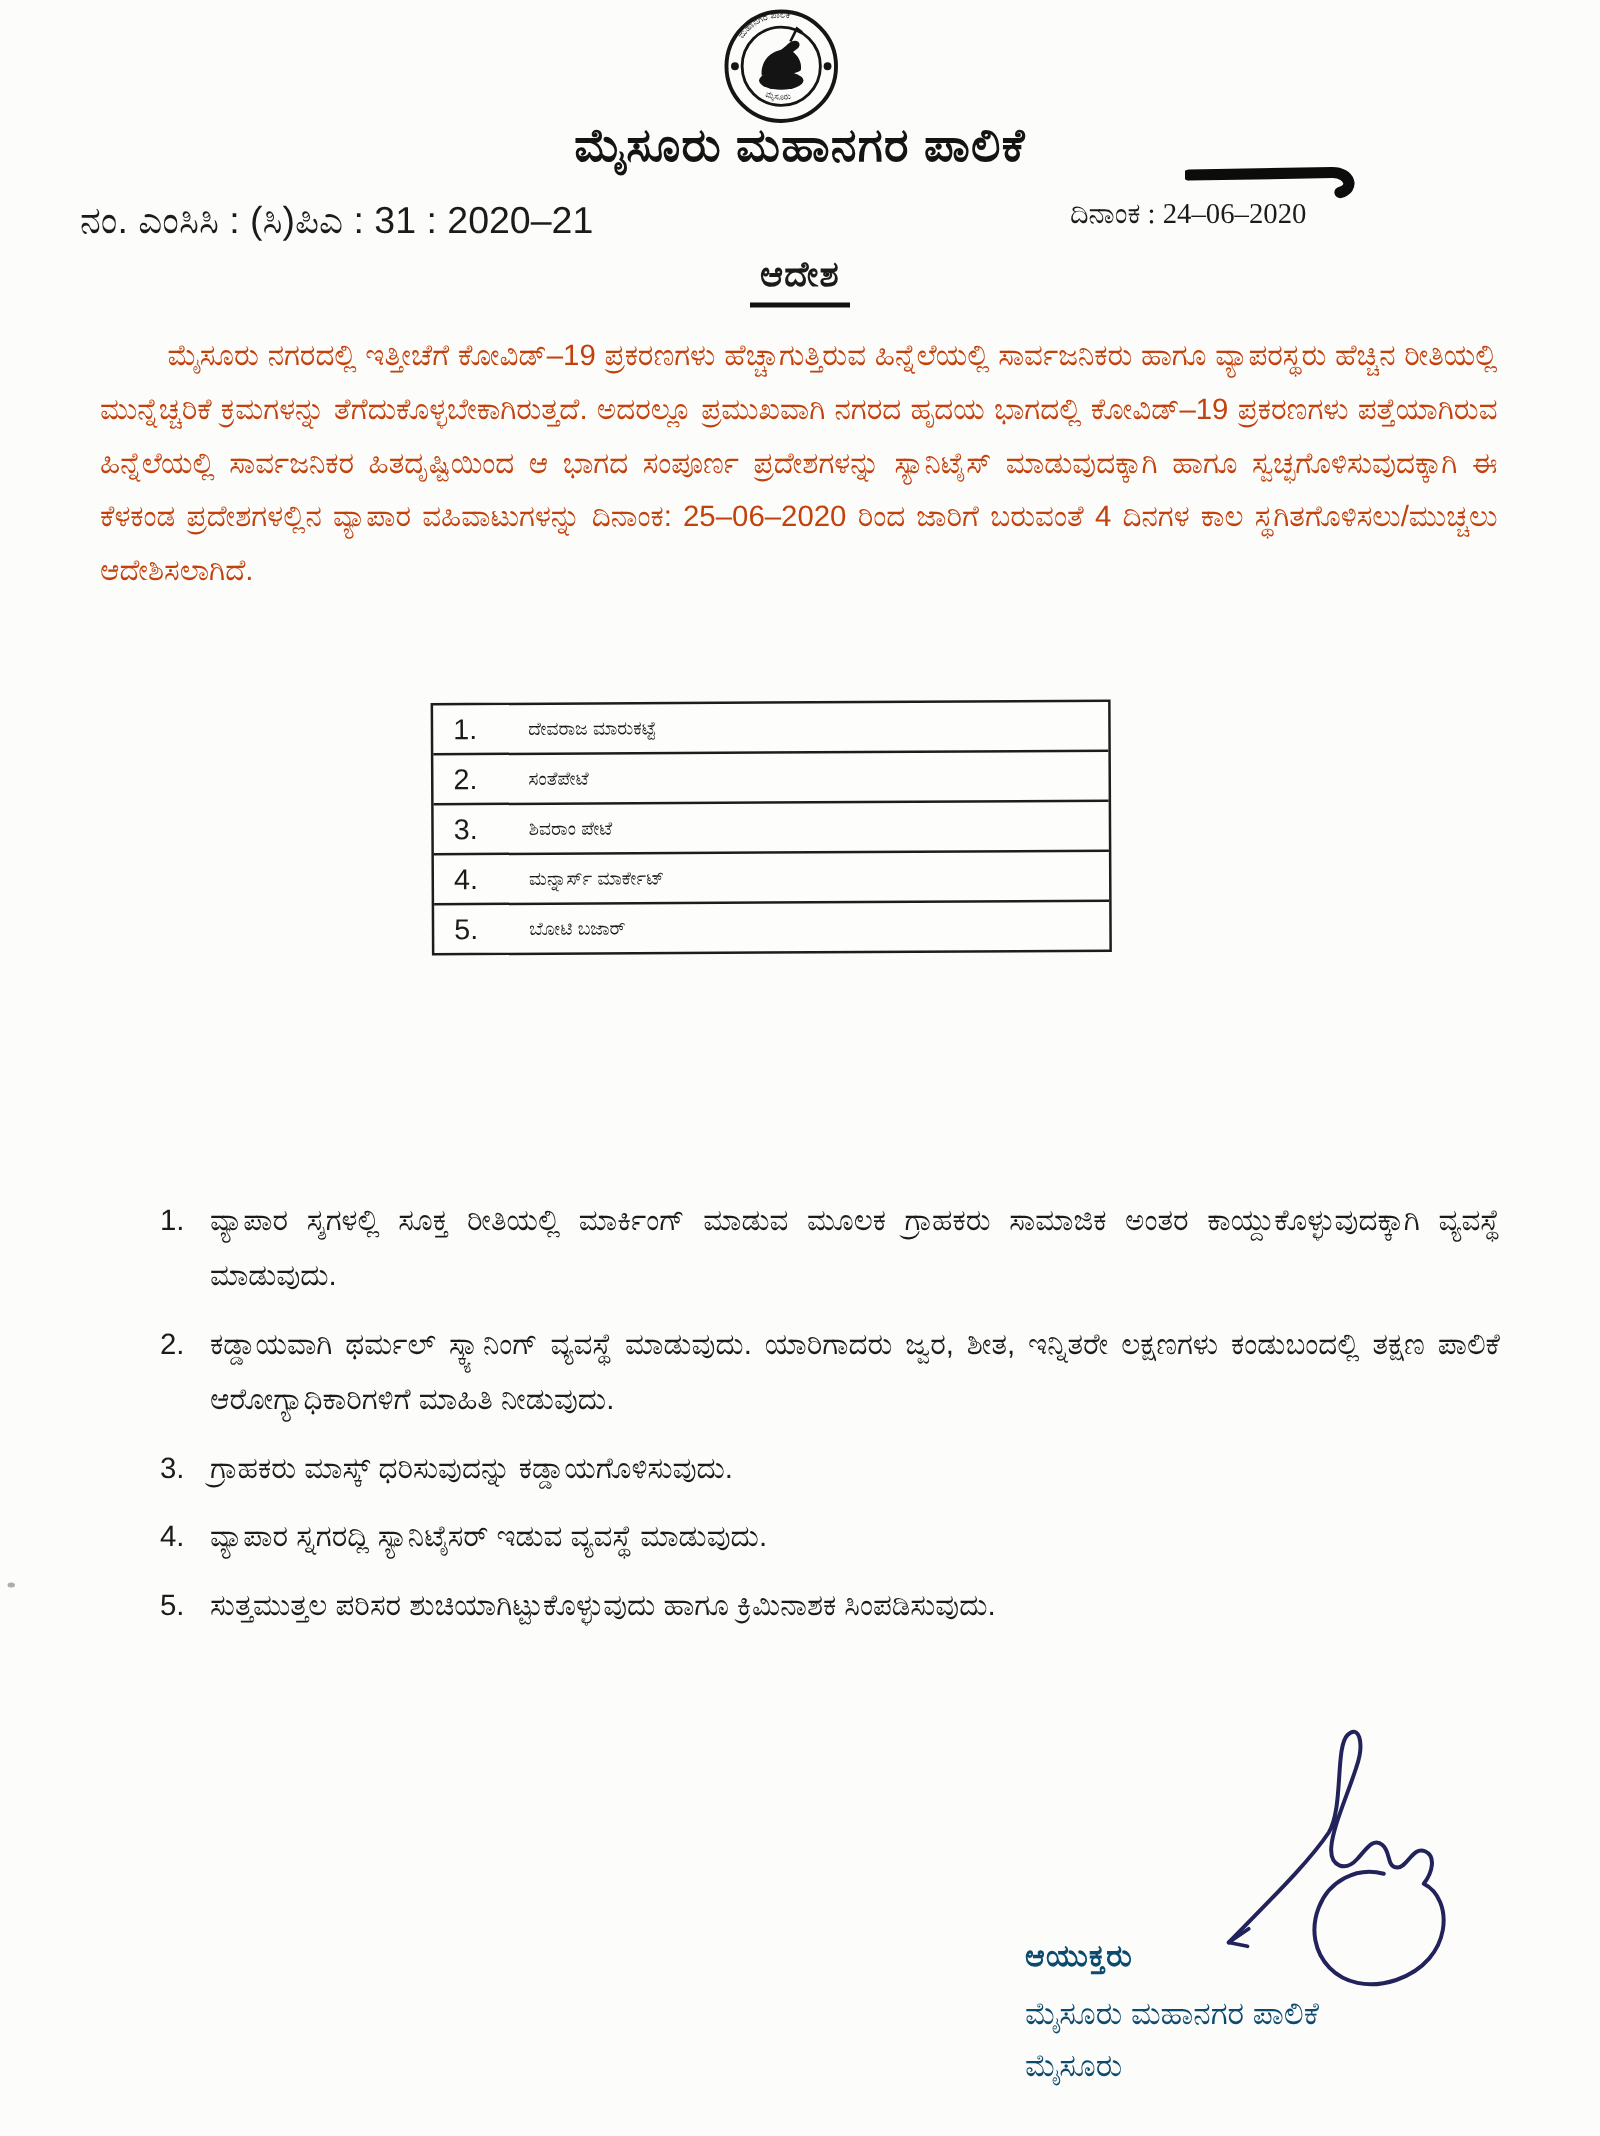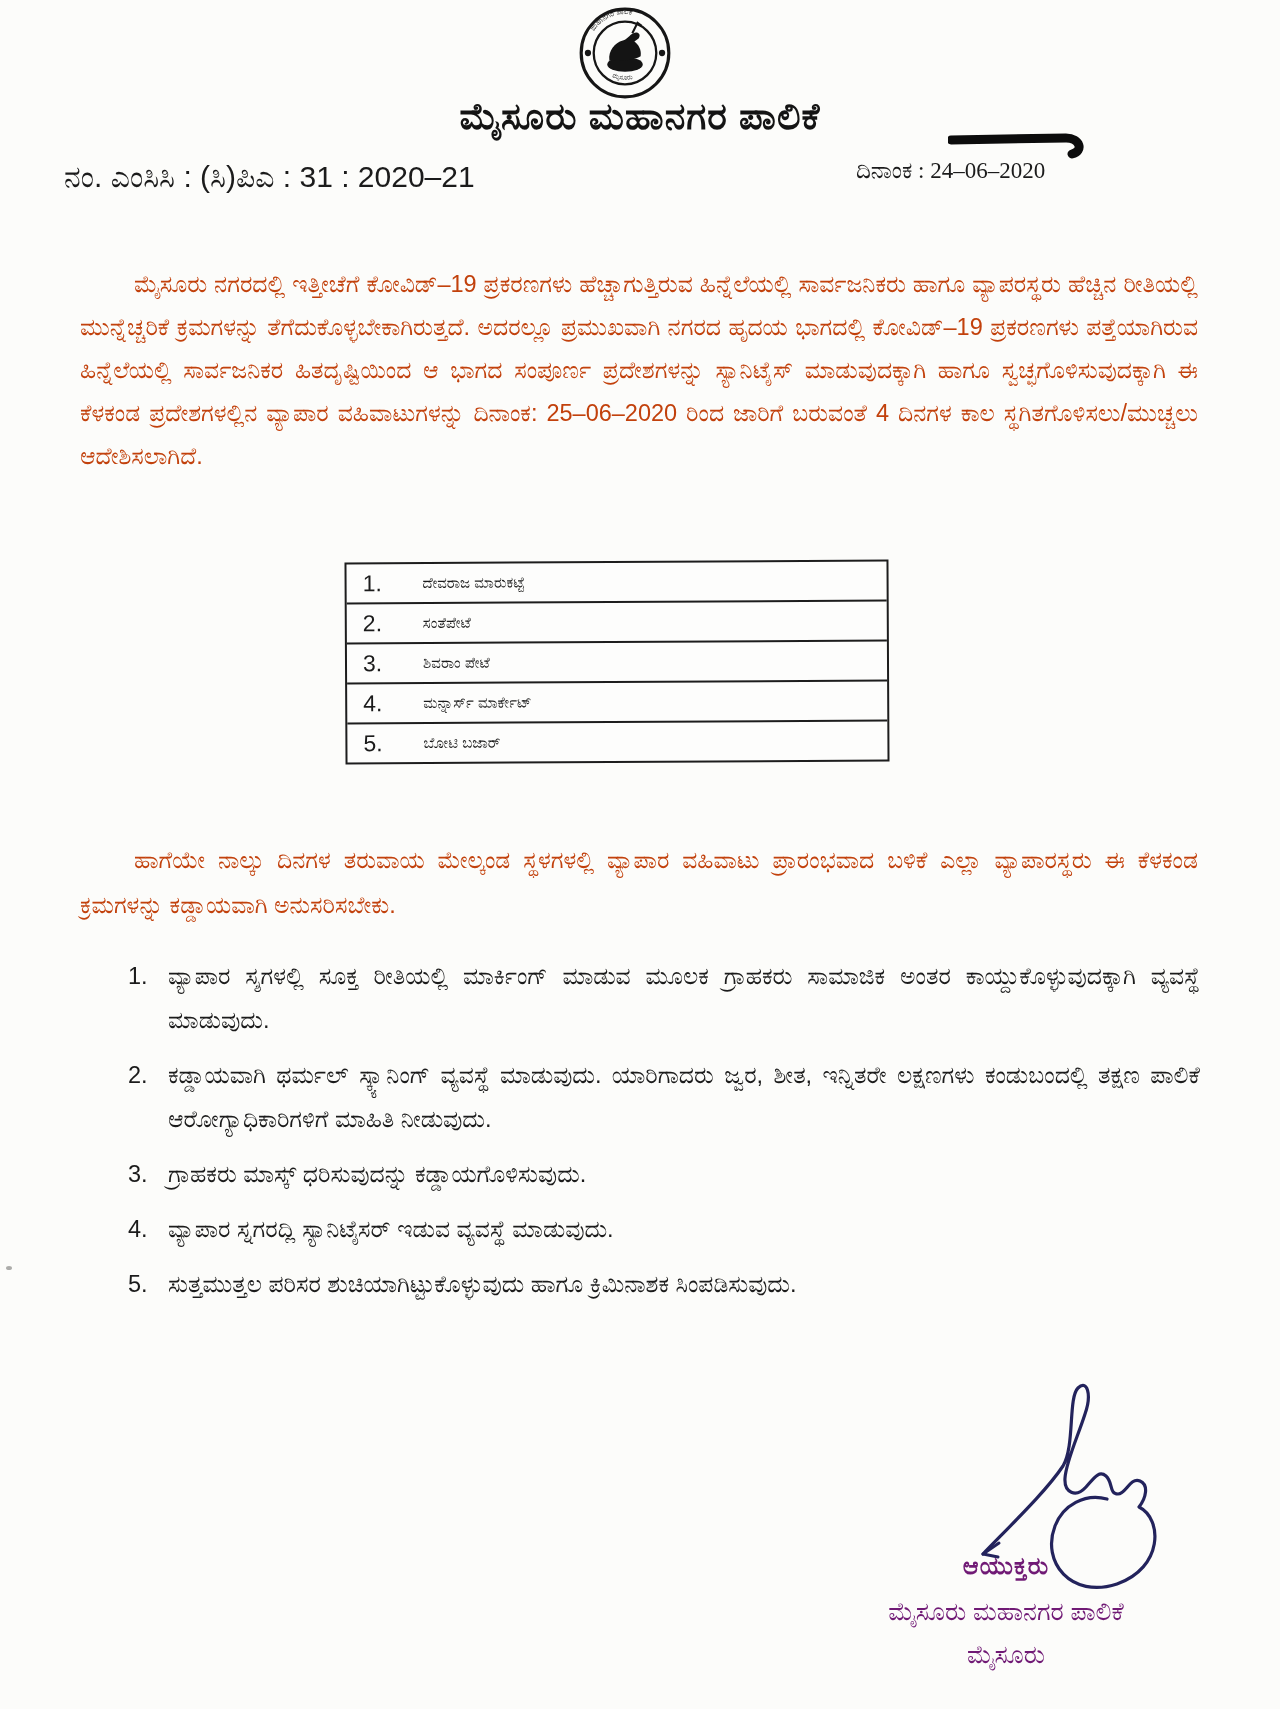--- a/index.html
+++ b/index.html
@@ -52,21 +52,21 @@
   .t-name { font-size:15px; }
   
   .inst-list { position:absolute; left:128px; top:954px; width:1072px; }
   .inst-item { display:flex; font-size:23.5px; line-height:44px; margin-bottom:11px; text-align:justify; }
   .inst-no   { width:40px; flex-shrink:0; }
   .inst-text { flex:1; }
   
   .sig-scribble { position:absolute; left:935px; top:1366px; width:225px; height:236px; }
   .sig-block {
     position:absolute; left:820px; top:1552px; width:372px;
-    text-align:center; color:#701a75;
+    text-align:left; color:#0c4a6e;
   }
   .sig-designation { font-size:24px; font-weight:bold; letter-spacing:1px; }
   .sig-org  { font-size:25px; margin-top:17px; }
   .sig-city { font-size:25px; margin-top:13px; }
   .speck { position:absolute; left:6px; top:1266px; width:6px; height:4px;
            background:#8a8a88; border-radius:50%; opacity:.7; }
 </style>
 </head>
 <body>
 
@@ -97,20 +97,23 @@
 
   <div class="org-title">ಮೈಸೂರು ಮಹಾನಗರ ಪಾಲಿಕೆ</div>
 
   <div class="ref-no">ನಂ. ಎಂಸಿಸಿ : (ಸಿ)ಪಿಎ : 31 : 2020–21</div>
   <div class="order-date">ದಿನಾಂಕ : 24–06–2020</div>
 
   <svg class="scan-artifact" viewBox="0 0 150 26">
     <path d="M3 7 L118 5 C 132 5, 136 18, 124 21" fill="none" stroke="#0c0c0c" stroke-width="9" stroke-linecap="round"></path>
   </svg>
 
+  <div class="order-heading-wrap">
+    <span class="order-heading">ಆದೇಶ</span>
+  </div>
 
   <div class="para para1">ಮೈಸೂರು ನಗರದಲ್ಲಿ ಇತ್ತೀಚೆಗೆ ಕೋವಿಡ್–19 ಪ್ರಕರಣಗಳು ಹೆಚ್ಚಾಗುತ್ತಿರುವ ಹಿನ್ನೆಲೆಯಲ್ಲಿ ಸಾರ್ವಜನಿಕರು ಹಾಗೂ ವ್ಯಾಪರಸ್ಥರು ಹೆಚ್ಚಿನ ರೀತಿಯಲ್ಲಿ ಮುನ್ನೆಚ್ಚರಿಕೆ ಕ್ರಮಗಳನ್ನು ತೆಗೆದುಕೊಳ್ಳಬೇಕಾಗಿರುತ್ತದೆ. ಅದರಲ್ಲೂ ಪ್ರಮುಖವಾಗಿ ನಗರದ ಹೃದಯ ಭಾಗದಲ್ಲಿ ಕೋವಿಡ್–19 ಪ್ರಕರಣಗಳು ಪತ್ತೆಯಾಗಿರುವ ಹಿನ್ನೆಲೆಯಲ್ಲಿ ಸಾರ್ವಜನಿಕರ ಹಿತದೃಷ್ಟಿಯಿಂದ ಆ ಭಾಗದ ಸಂಪೂರ್ಣ ಪ್ರದೇಶಗಳನ್ನು ಸ್ಯಾನಿಟೈಸ್ ಮಾಡುವುದಕ್ಕಾಗಿ ಹಾಗೂ ಸ್ವಚ್ಛಗೊಳಿಸುವುದಕ್ಕಾಗಿ ಈ ಕೆಳಕಂಡ ಪ್ರದೇಶಗಳಲ್ಲಿನ ವ್ಯಾಪಾರ ವಹಿವಾಟುಗಳನ್ನು ದಿನಾಂಕ: 25–06–2020 ರಿಂದ ಜಾರಿಗೆ ಬರುವಂತೆ 4 ದಿನಗಳ ಕಾಲ ಸ್ಥಗಿತಗೊಳಿಸಲು/ಮುಚ್ಚಲು ಆದೇಶಿಸಲಾಗಿದೆ.</div>
 
   <div class="closed-table">
     <div class="t-row">
       <span class="t-no">1.</span>
       <span class="t-name">ದೇವರಾಜ ಮಾರುಕಟ್ಟೆ</span>
     </div>
     <div class="t-row">
       <span class="t-no">2.</span>
@@ -123,21 +126,20 @@
     <div class="t-row">
       <span class="t-no">4.</span>
       <span class="t-name">ಮನ್ನಾರ್ಸ್ ಮಾರ್ಕೇಟ್</span>
     </div>
     <div class="t-row">
       <span class="t-no">5.</span>
       <span class="t-name">ಬೋಟಿ ಬಜಾರ್</span>
     </div>
   </div>
 
-  <div class="para para2">ಹಾಗೆಯೇ ನಾಲ್ಕು ದಿನಗಳ ತರುವಾಯ ಮೇಲ್ಕಂಡ ಸ್ಥಳಗಳಲ್ಲಿ ವ್ಯಾಪಾರ ವಹಿವಾಟು ಪ್ರಾರಂಭವಾದ ಬಳಿಕೆ ಎಲ್ಲಾ ವ್ಯಾಪಾರಸ್ಥರು ಈ ಕೆಳಕಂಡ ಕ್ರಮಗಳನ್ನು ಕಡ್ಡಾಯವಾಗಿ ಅನುಸರಿಸಬೇಕು.</div>
 
   <div class="inst-list">
     <div class="inst-item">
       <span class="inst-no">1.</span>
       <span class="inst-text">ವ್ಯಾಪಾರ ಸ್ಶಗಳಲ್ಲಿ ಸೂಕ್ತ ರೀತಿಯಲ್ಲಿ ಮಾರ್ಕಿಂಗ್ ಮಾಡುವ ಮೂಲಕ ಗ್ರಾಹಕರು ಸಾಮಾಜಿಕ ಅಂತರ ಕಾಯ್ದುಕೊಳ್ಳುವುದಕ್ಕಾಗಿ ವ್ಯವಸ್ಥೆ ಮಾಡುವುದು.</span>
     </div>
     <div class="inst-item">
       <span class="inst-no">2.</span>
       <span class="inst-text">ಕಡ್ಡಾಯವಾಗಿ ಥರ್ಮಲ್ ಸ್ಕ್ಯಾನಿಂಗ್ ವ್ಯವಸ್ಥೆ ಮಾಡುವುದು. ಯಾರಿಗಾದರು ಜ್ವರ, ಶೀತ, ಇನ್ನಿತರೇ ಲಕ್ಷಣಗಳು ಕಂಡುಬಂದಲ್ಲಿ ತಕ್ಷಣ ಪಾಲಿಕೆ ಆರೋಗ್ಯಾಧಿಕಾರಿಗಳಿಗೆ ಮಾಹಿತಿ ನೀಡುವುದು.</span>
     </div>

